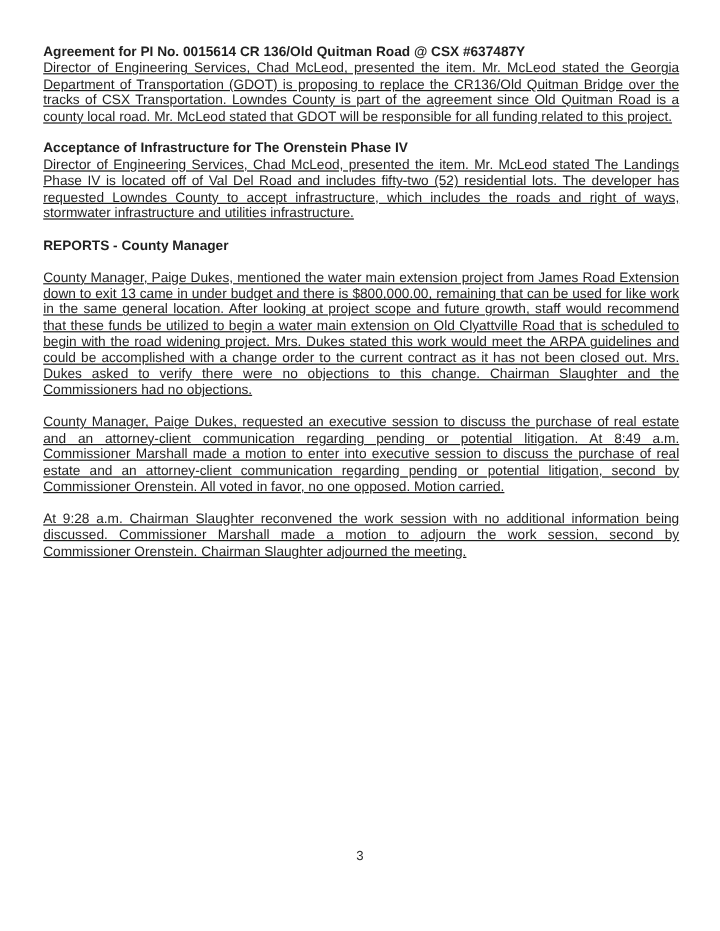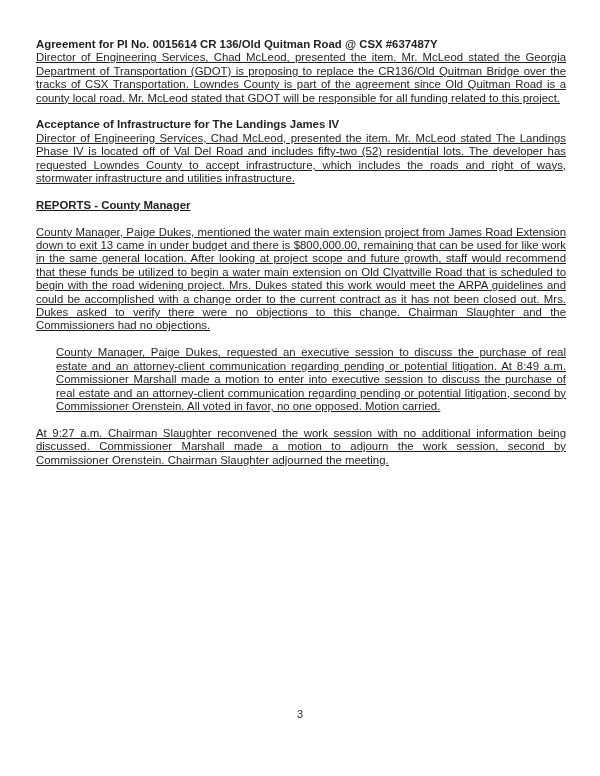--- a/index.html
+++ b/index.html
@@ -25,29 +25,27 @@
   }
   .section {
     margin-bottom: 13.4px;
   }
   .heading {
     font-weight: bold;
     text-align: left;
   }
   .heading.gap-after {
     margin-bottom: 13.4px;
-    text-decoration: underline;
   }
   .para {
     text-align: justify;
     text-decoration: underline;
   }
   .para + .para {
     margin-top: 13.4px;
-    margin-left: 20px;
   }
   .page-number {
     position: absolute;
     top: 708px;
     left: 0;
     width: 100%;
     text-align: center;
     font-size: 11px;
     line-height: 13px;
     color: #2a2a2a;
@@ -58,30 +56,30 @@
 
 <div class="page">
   <div class="content">
 
     <div class="section">
       <div class="heading">Agreement for PI No. 0015614 CR 136/Old Quitman Road @ CSX #637487Y</div>
       <div class="para">Director of Engineering Services, Chad McLeod, presented the item. Mr. McLeod stated the Georgia Department of Transportation (GDOT) is proposing to replace the CR136/Old Quitman Bridge over the tracks of CSX Transportation. Lowndes County is part of the agreement since Old Quitman Road is a county local road. Mr. McLeod stated that GDOT will be responsible for all funding related to this project.</div>
     </div>
 
     <div class="section">
-      <div class="heading">Acceptance of Infrastructure for The Landings James IV</div>
+      <div class="heading">Acceptance of Infrastructure for The Orenstein Phase IV</div>
       <div class="para">Director of Engineering Services, Chad McLeod, presented the item. Mr. McLeod stated The Landings Phase IV is located off of Val Del Road and includes fifty-two (52) residential lots. The developer has requested Lowndes County to accept infrastructure, which includes the roads and right of ways, stormwater infrastructure and utilities infrastructure.</div>
     </div>
 
     <div class="section">
       <div class="heading gap-after">REPORTS - County Manager</div>
       <div class="para">County Manager, Paige Dukes, mentioned the water main extension project from James Road Extension down to exit 13 came in under budget and there is $800,000.00, remaining that can be used for like work in the same general location. After looking at project scope and future growth, staff would recommend that these funds be utilized to begin a water main extension on Old Clyattville Road that is scheduled to begin with the road widening project. Mrs. Dukes stated this work would meet the ARPA guidelines and could be accomplished with a change order to the current contract as it has not been closed out. Mrs. Dukes asked to verify there were no objections to this change. Chairman Slaughter and the Commissioners had no objections.</div>
       <div class="para">County Manager, Paige Dukes, requested an executive session to discuss the purchase of real estate and an attorney-client communication regarding pending or potential litigation. At 8:49 a.m. Commissioner Marshall made a motion to enter into executive session to discuss the purchase of real estate and an attorney-client communication regarding pending or potential litigation, second by Commissioner Orenstein. All voted in favor, no one opposed. Motion carried.</div>
     </div>
 
     <div class="section">
-      <div class="para">At 9:27 a.m. Chairman Slaughter reconvened the work session with no additional information being discussed. Commissioner Marshall made a motion to adjourn the work session, second by Commissioner Orenstein. Chairman Slaughter adjourned the meeting.</div>
+      <div class="para">At 9:28 a.m. Chairman Slaughter reconvened the work session with no additional information being discussed. Commissioner Marshall made a motion to adjourn the work session, second by Commissioner Orenstein. Chairman Slaughter adjourned the meeting.</div>
     </div>
 
   </div>
 
   <div class="page-number">3</div>
 </div>
 
 </body></html>

